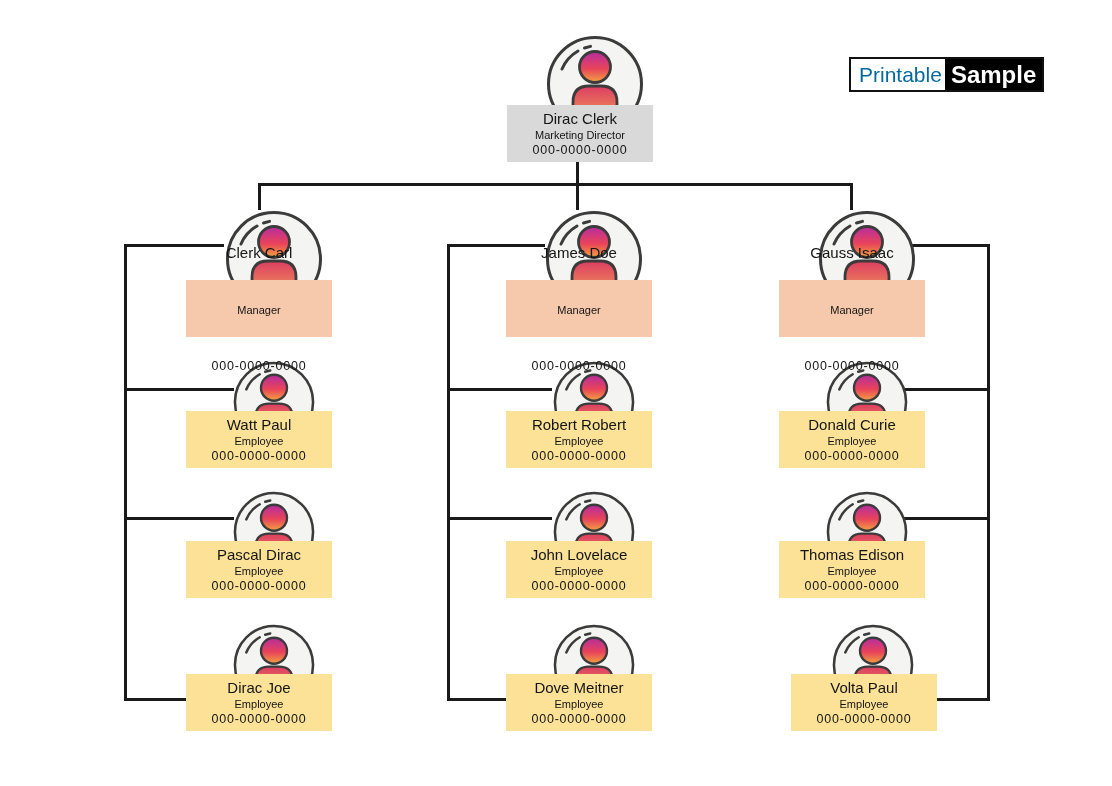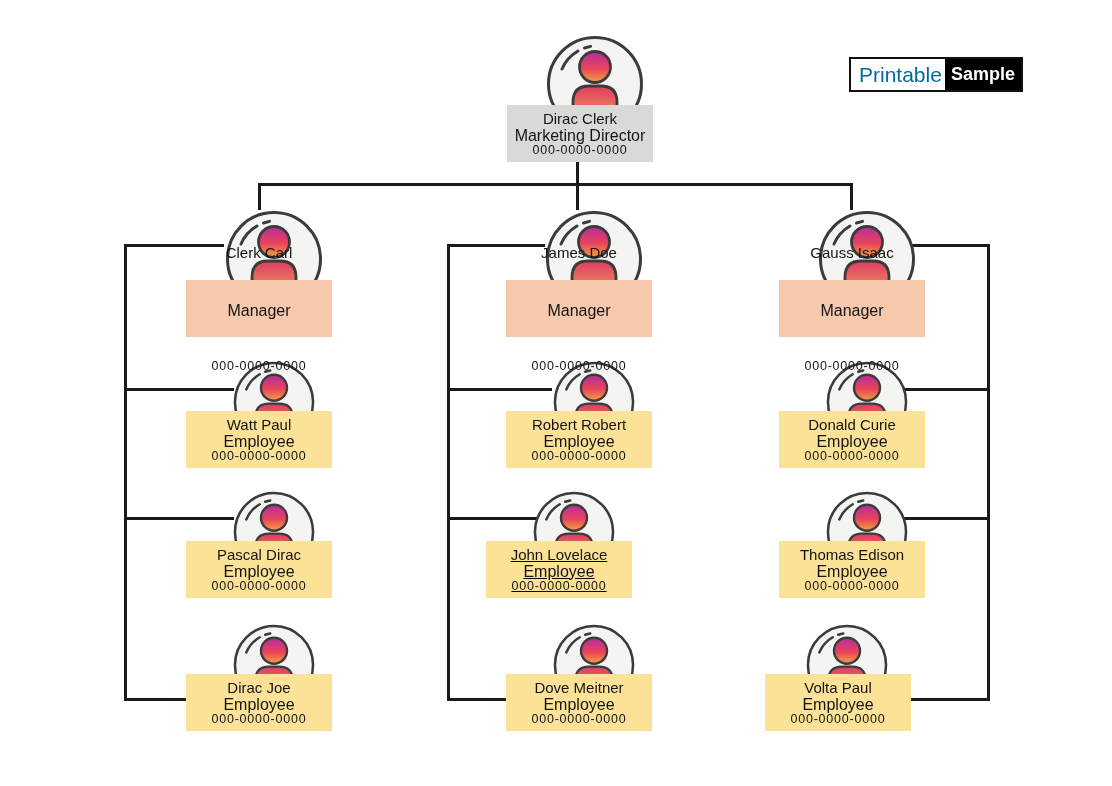--- a/index.html
+++ b/index.html
@@ -15,40 +15,40 @@
   
   .logo{
     position:absolute;left:849px;top:57px;height:35px;box-sizing:border-box;
     border:2px solid #111;background:#fff;display:flex;align-items:stretch;
   }
   .logo-left{
     color:#0369a1;font-size:21px;font-weight:500;display:flex;align-items:center;
     padding:0 3px 0 8px;background:#fff;
   }
   .logo-right{
-    background:#000;color:#fff;font-size:18px;font-weight:700;display:flex;align-items:center;
+    background:#000;color:#fff;font-size:24px;font-weight:700;display:flex;align-items:center;
     padding:0 6px;
   }
   
   .line{position:absolute;background:#1a1a1a;}
   
   .node{position:absolute;width:176px;}
   .avatar{position:absolute;left:50%;z-index:1;}
   .node-lg .avatar{width:100px;height:100px;margin-left:-50px;top:-71px;}
   .node-sm .avatar{width:84px;height:84px;margin-left:-42px;top:-51px;}
   .label{
     position:relative;z-index:2;width:146px;height:57px;box-sizing:border-box;
     display:flex;flex-direction:column;align-items:center;justify-content:center;gap:1px;
     text-align:center;color:#141414;
   }
   .label.gray{background:#d9d9d9;}
   .label.peach{background:#f6c9ac;gap:42px;}
   .label.yellow{background:#fbe297;}
   .name{font-size:15px;line-height:18px;}
-  .role{font-size:16px;line-height:13px;}
+  .role{font-size:11px;line-height:13px;}
   .phone{font-size:12.5px;line-height:15px;letter-spacing:.8px;}
   .defs-svg{position:absolute;width:0;height:0;}
 </style>
 </head>
 <body>
 
 <div class="canvas">
 
   <svg class="defs-svg" aria-hidden="true">
     <defs>
@@ -182,21 +182,21 @@
   <div class="node node-sm" style="left:506px;top:411px;">
     <svg class="avatar" viewBox="0 0 100 100">
         <use href="#personIcon"></use>
       </svg>
     <div class="label yellow">
       <div class="name">Robert Robert</div>
       <div class="role">Employee</div>
       <div class="phone">000-0000-0000</div>
     </div>
   </div>
-  <div class="node node-sm" style="left:486px;top:541px;text-decoration:underline;">
+  <div class="node node-sm" style="left:506px;top:541px;">
     <svg class="avatar" viewBox="0 0 100 100">
         <use href="#personIcon"></use>
       </svg>
     <div class="label yellow">
       <div class="name">John Lovelace</div>
       <div class="role">Employee</div>
       <div class="phone">000-0000-0000</div>
     </div>
   </div>
   <div class="node node-sm" style="left:506px;top:674px;">
@@ -223,21 +223,21 @@
   <div class="node node-sm" style="left:779px;top:541px;">
     <svg class="avatar" viewBox="0 0 100 100">
         <use href="#personIcon"></use>
       </svg>
     <div class="label yellow">
       <div class="name">Thomas Edison</div>
       <div class="role">Employee</div>
       <div class="phone">000-0000-0000</div>
     </div>
   </div>
-  <div class="node node-sm" style="left:753px;top:674px;padding-left:12px;">
+  <div class="node node-sm" style="left:779px;top:674px;padding-left:12px;">
     <svg class="avatar" viewBox="0 0 100 100">
         <use href="#personIcon"></use>
       </svg>
     <div class="label yellow">
       <div class="name">Volta Paul</div>
       <div class="role">Employee</div>
       <div class="phone">000-0000-0000</div>
     </div>
   </div>
 

